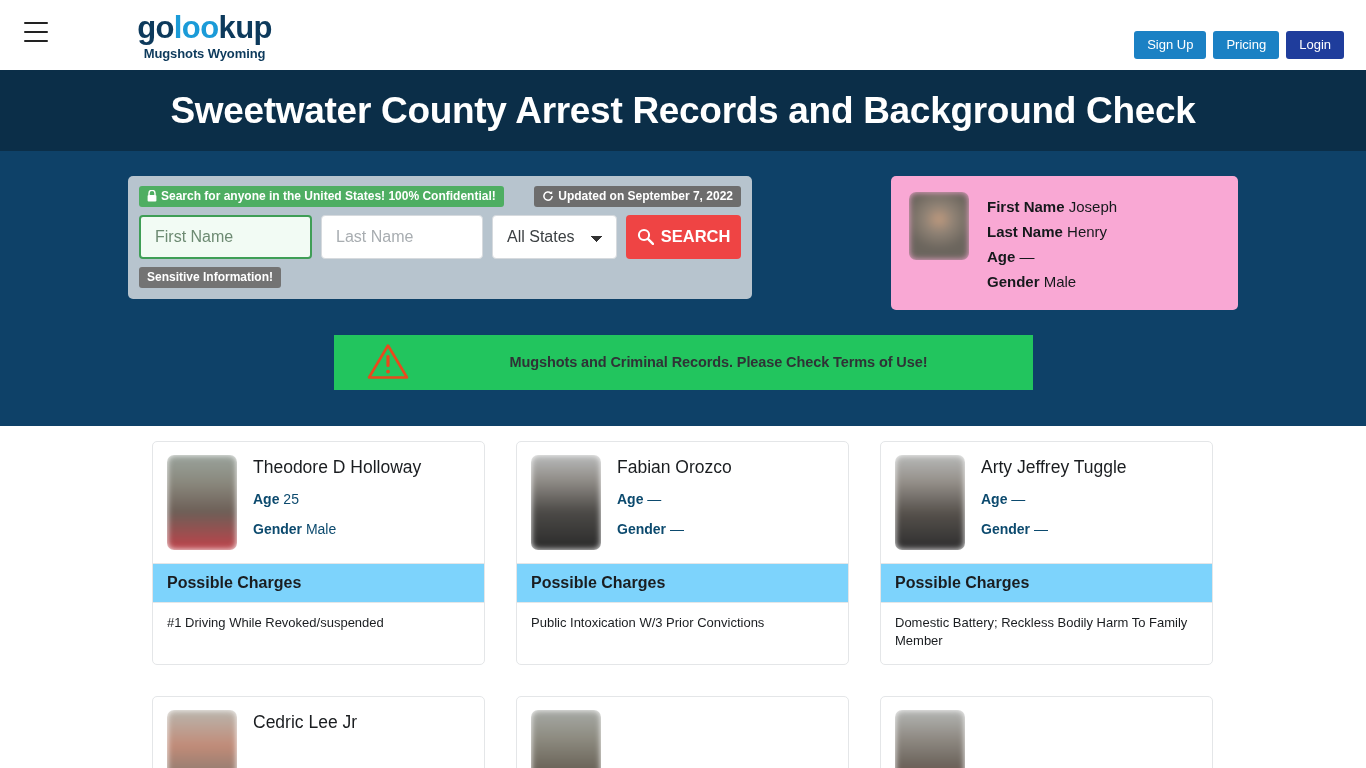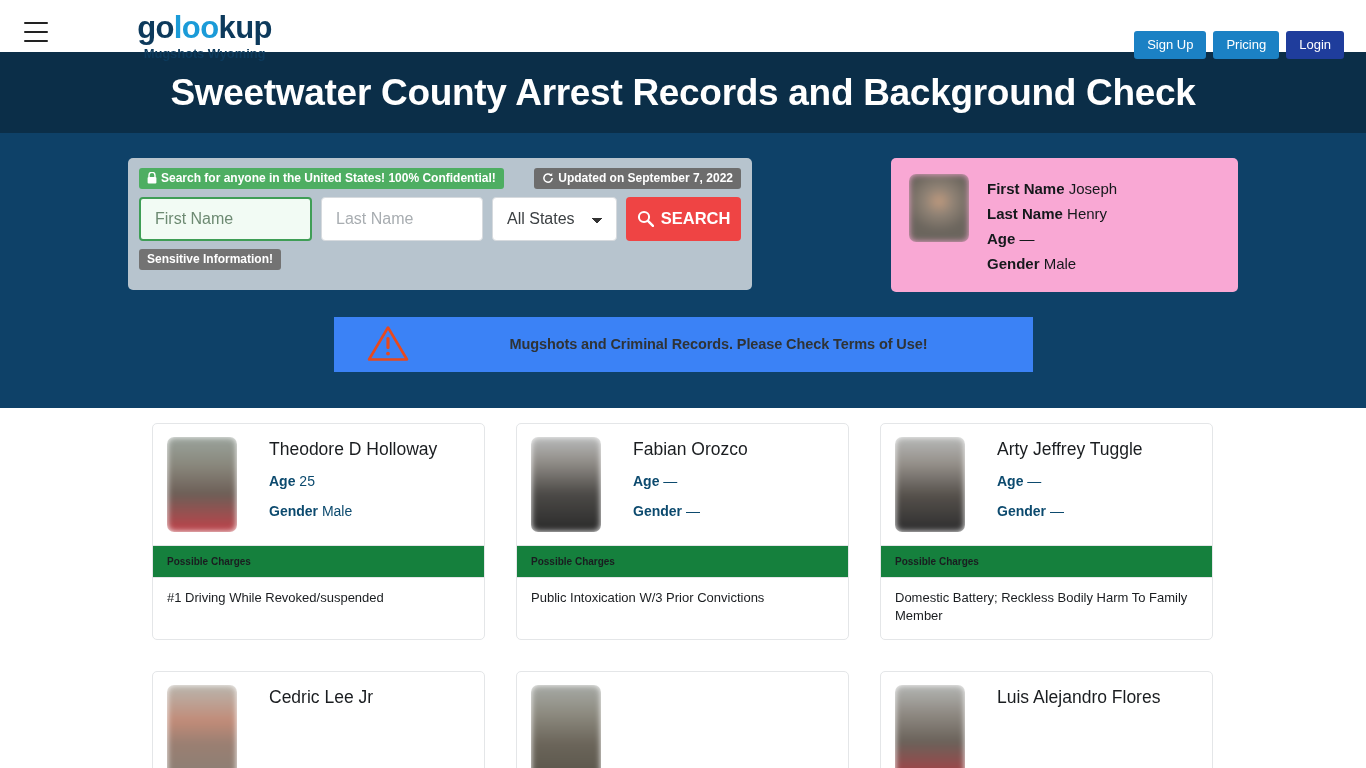--- a/index.html
+++ b/index.html
@@ -8,21 +8,21 @@
     height: 768px;
     overflow: hidden;
     background: #ffffff;
     font-family: "Liberation Sans", sans-serif;
     -webkit-font-smoothing: antialiased;
   }
 
   
   .topbar {
     position: relative;
-    height: 52px;
+    height: 70px;
     background: #ffffff;
     display: flex;
     align-items: center;
   }
   .hamburger {
     position: absolute;
     left: 24px;
     top: 22px;
     width: 24px;
     height: 20px;
@@ -114,21 +114,21 @@
   .search-wrap {
     width: 1110px;
     margin: 0 auto;
     display: flex;
     align-items: flex-start;
     justify-content: space-between;
   }
   .search-panel {
     background: #b7c4ce;
     border-radius: 5px;
-    padding: 10px 11px 20px;
+    padding: 10px 11px 11px;
     width: 624px;
   }
   .panel-top-row {
     display: flex;
     justify-content: space-between;
     align-items: center;
     margin-bottom: 8px;
   }
   .badge-confidential {
     background: #4eae62;
@@ -252,21 +252,21 @@
     color: #15191c;
     line-height: 1.67;
     white-space: nowrap;
   }
   .featured-line b { font-weight: bold; }
 
   
   .terms-bar {
     width: 699px;
     margin: 25px auto 0;
-    background: #3b82f6;
+    background: #22c55e;
     height: 55px;
     display: flex;
     align-items: center;
     padding: 0 32px;
     gap: 0;
   }
   .warn-icon { flex: none; margin-right: 100px; }
   .terms-text {
     font-size: 14.5px;
     font-weight: bold;
@@ -287,21 +287,21 @@
     gap: 31px 31px;
   }
   .rcard {
     background: #ffffff;
     border: 1px solid #e4e6e8;
     border-radius: 5px;
     overflow: hidden;
   }
   .rcard-head {
     display: flex;
-    gap: 32px;
+    gap: 16px;
     padding: 13px 14px 13px;
     align-items: flex-start;
   }
   .mug-card { width: 70px; height: 95px; }
   .mug-card .mug { width: 100%; height: 100%; }
   .mug-a .mug { background: linear-gradient(180deg,#9aa39c 0%, #89877c 30%, #6d5f57 60%, #c0424a 100%); }
   .mug-b .mug { background: linear-gradient(180deg,#b9bbbb 0%, #8e8a85 28%, #4c4a47 60%, #2a2a2a 100%); }
   .mug-c .mug { background: linear-gradient(180deg,#b7b9b8 0%, #95908a 28%, #55504b 62%, #2d2d2e 100%); }
   .mug-d .mug { background: linear-gradient(180deg,#b9b6ae 0%, #c18b78 38%, #9a7f72 62%, #8a8075 100%); }
   .mug-e .mug { background: linear-gradient(180deg,#a7aaa6 0%, #8d8b80 30%, #6b655a 62%, #585449 100%); }
@@ -315,25 +315,25 @@
   }
   .rmeta {
     font-size: 14px;
     color: #0c4a6e;
     line-height: 1.2;
     margin-bottom: 14px;
   }
   .rmeta:last-child { margin-bottom: 0; }
   .rmeta b { font-weight: bold; }
   .charges-head {
-    background: #15803d;
+    background: #7dd3fc;
     border-top: 1px solid #e4e6e8;
     border-bottom: 1px solid #e4e6e8;
     padding: 10px 14px 10px;
-    font-size: 10px;
+    font-size: 16px;
     font-weight: bold;
     color: #1a1d20;
   }
   .charges-body {
     padding: 11px 14px 13px;
     font-size: 13px;
     color: #1a1d20;
     line-height: 1.45;
   }
 </style>
@@ -523,22 +523,18 @@
         </div>
       </div>
 
     </div>
 
     <div class="rcard">
       <div class="rcard-head">
         <div class="mug-wrap mug-card mug-f">
           <div class="mug"></div>
         </div>
-        <div class="rcard-info">
-          <div class="rname">Luis Alejandro Flores</div>
-
-        </div>
       </div>
 
     </div>
 
   </div>
 </div>
 
 </body></html>

